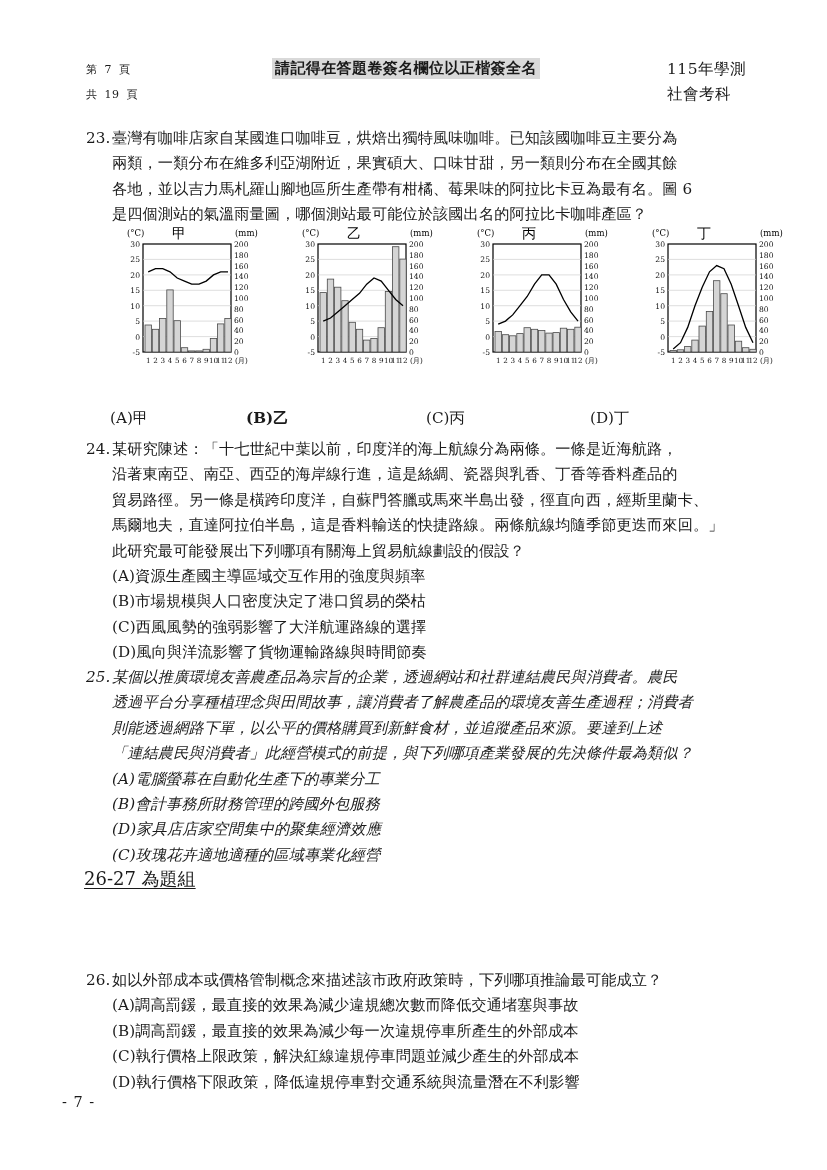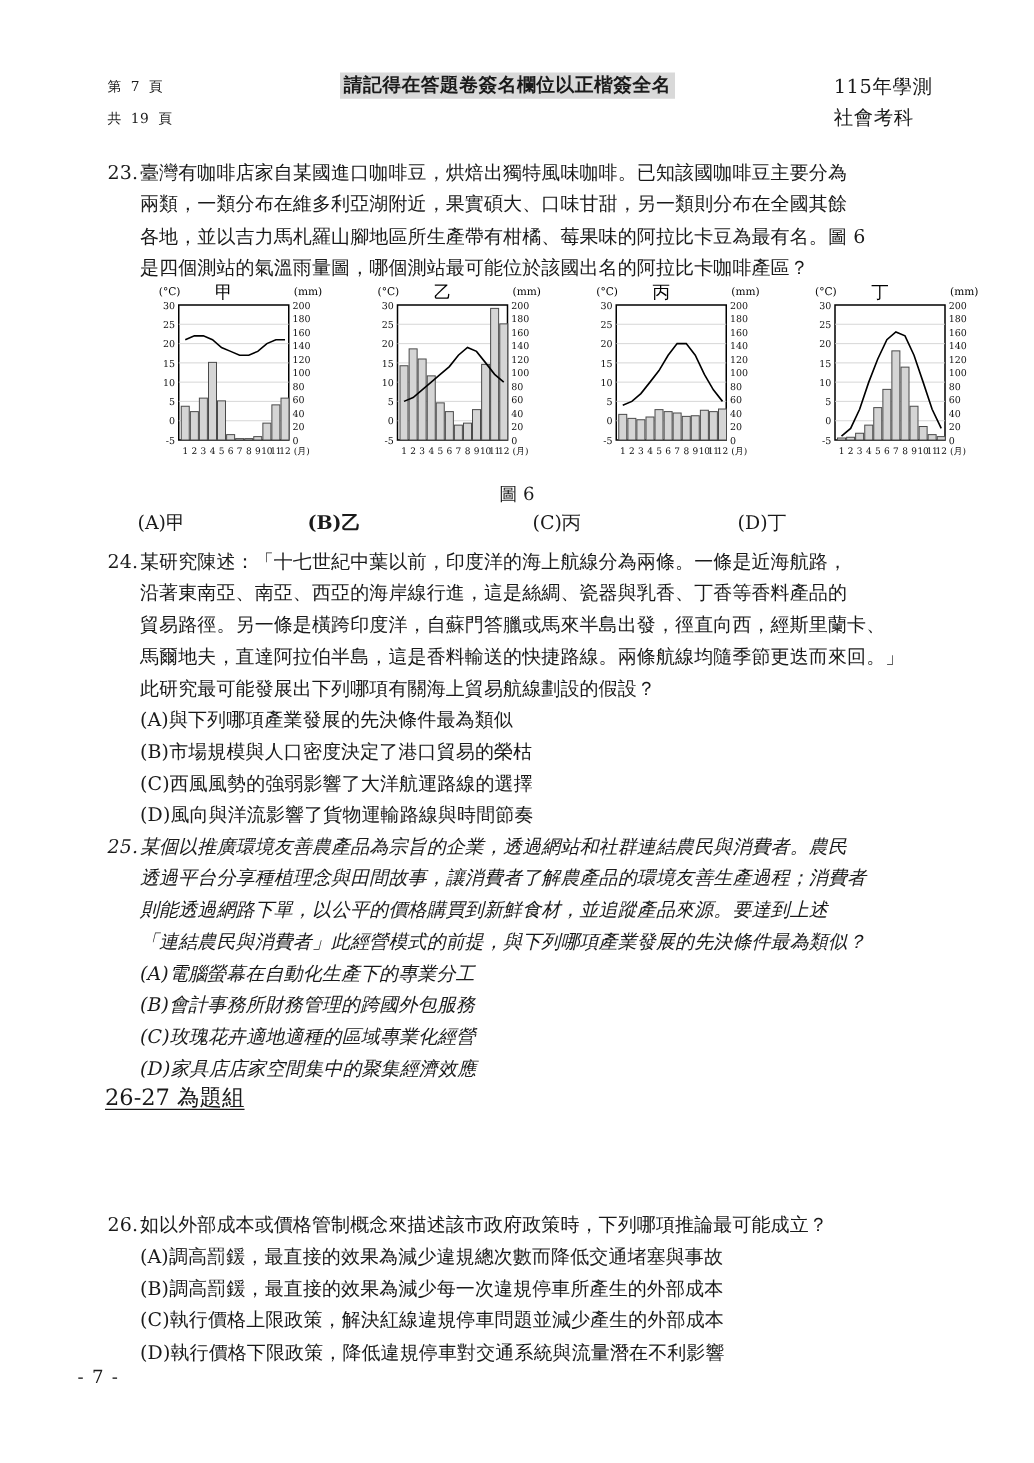--- a/index.html
+++ b/index.html
@@ -445,56 +445,55 @@
             <text x="99.2" y="139">9</text>
           <text x="106.5" y="139">10</text>
             <text x="113.7" y="139">11</text>
             <text x="121.0" y="139">12</text>
         </g>
         <text x="128" y="139" font-size="7.2" font-family="'DejaVu Serif',serif" fill="#111">(月)</text>
       </svg>
     </div>
   </div>
 
-  <div class="figcap">圖 6</div>
 
   <div class="choices-row">
     <span style="left:0px;">(A)甲</span>
     <span style="left:136px;font-weight:bold;">(B)乙</span>
     <span style="left:316px;">(C)丙</span>
     <span style="left:480px;">(D)丁</span>
   </div>
 
   <div class="qblock" style="left:86px; top:437px; width:660px;">
     <span class="qnum">24.</span>
     <div class="qbody">
       <span class="qline">某研究陳述：「十七世紀中葉以前，印度洋的海上航線分為兩條。一條是近海航路，</span>
       <span class="qline">沿著東南亞、南亞、西亞的海岸線行進，這是絲綢、瓷器與乳香、丁香等香料產品的</span>
       <span class="qline">貿易路徑。另一條是橫跨印度洋，自蘇門答臘或馬來半島出發，徑直向西，經斯里蘭卡、</span>
       <span class="qline">馬爾地夫，直達阿拉伯半島，這是香料輸送的快捷路線。兩條航線均隨季節更迭而來回。」</span>
       <span class="qline">此研究最可能發展出下列哪項有關海上貿易航線劃設的假設？</span>
     </div>
-    <span class="opt">(A)與下列哪項產業發展的先決條件最為類似</span>
+    <span class="opt">(A)資源生產國主導區域交互作用的強度與頻率</span>
     <span class="opt">(B)市場規模與人口密度決定了港口貿易的榮枯</span>
     <span class="opt">(C)西風風勢的強弱影響了大洋航運路線的選擇</span>
     <span class="opt">(D)風向與洋流影響了貨物運輸路線與時間節奏</span>
   </div>
 
   <div class="qblock" style="left:86px; top:665px; width:660px;font-style:italic;">
     <span class="qnum">25.</span>
     <div class="qbody">
       <span class="qline">某個以推廣環境友善農產品為宗旨的企業，透過網站和社群連結農民與消費者。農民</span>
       <span class="qline">透過平台分享種植理念與田間故事，讓消費者了解農產品的環境友善生產過程；消費者</span>
       <span class="qline">則能透過網路下單，以公平的價格購買到新鮮食材，並追蹤產品來源。要達到上述</span>
       <span class="qline">「連結農民與消費者」此經營模式的前提，與下列哪項產業發展的先決條件最為類似？</span>
     </div>
     <span class="opt">(A)電腦螢幕在自動化生產下的專業分工</span>
     <span class="opt">(B)會計事務所財務管理的跨國外包服務</span>
+    <span class="opt">(D)家具店店家空間集中的聚集經濟效應</span>
     <span class="opt">(C)玫瑰花卉適地適種的區域專業化經營</span>
-    <span class="opt">(D)家具店店家空間集中的聚集經濟效應</span>
   </div>
 
   <div class="group-title" style="left:84px; top:866px;">26-27 為題組</div>
 
 
   <div class="qblock" style="left:86px; top:968px; width:660px;">
     <span class="qnum">26.</span>
     <div class="qbody">
       <span class="qline">如以外部成本或價格管制概念來描述該市政府政策時，下列哪項推論最可能成立？</span>
     </div>

